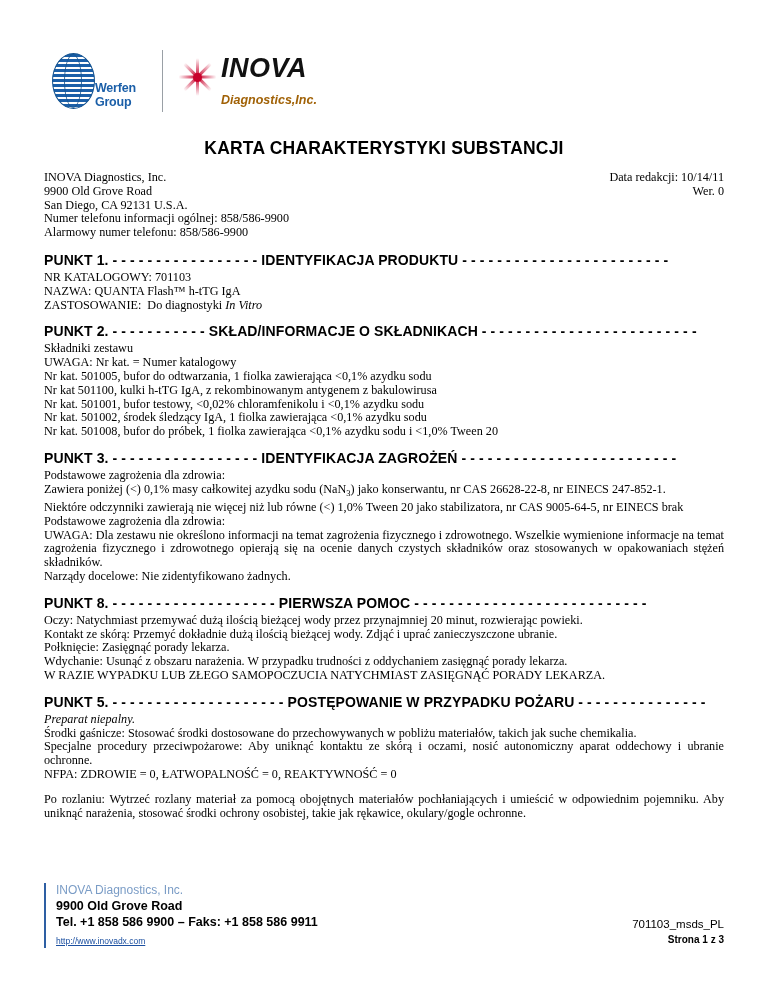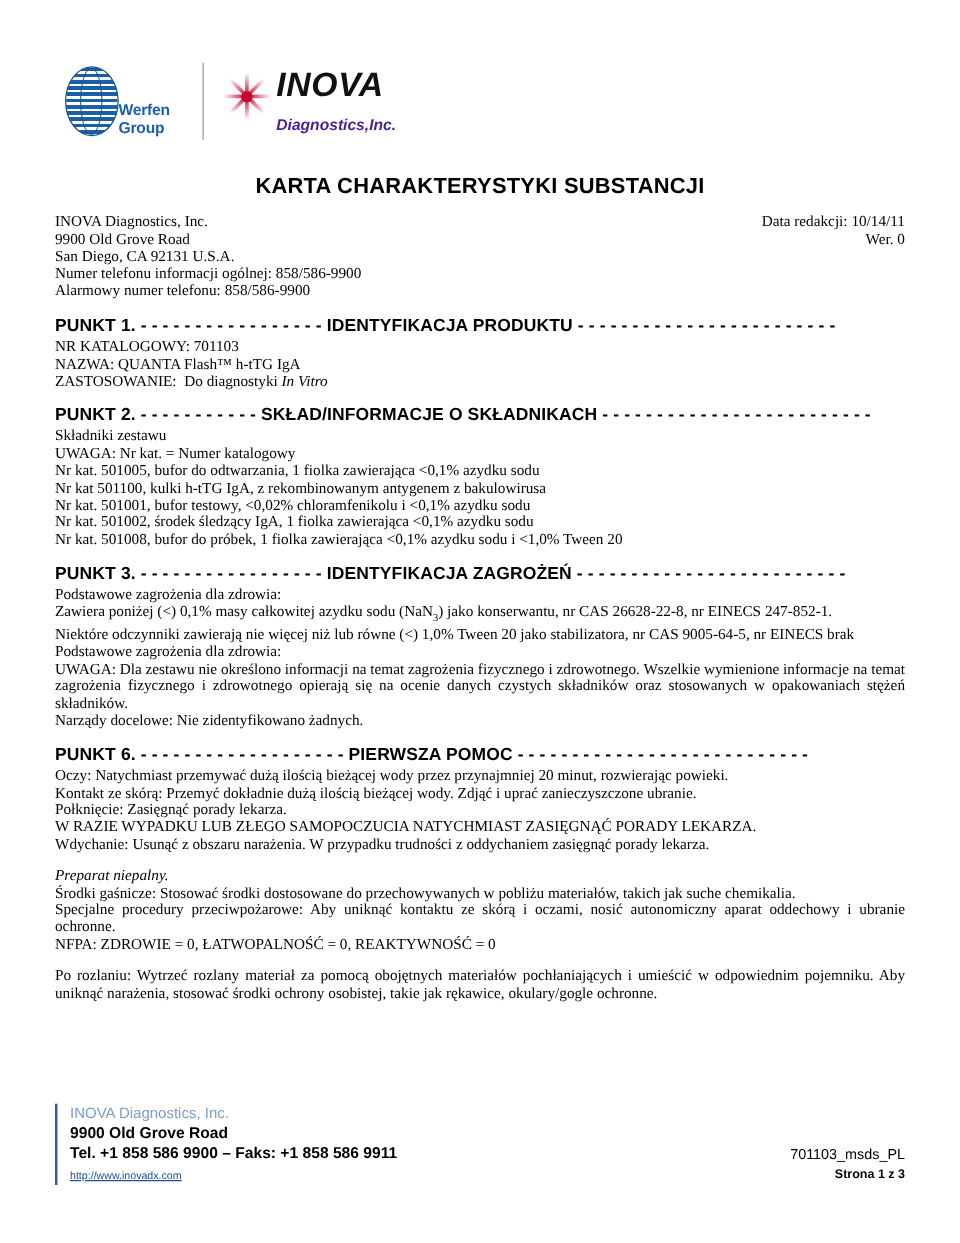--- a/index.html
+++ b/index.html
@@ -119,21 +119,21 @@
     font-family: "Liberation Sans", sans-serif;
     font-size: 27px;
     font-weight: bold;
     letter-spacing: 0.5px;
     color: #111111;
   }
   .inova-sub {
     font-family: "Liberation Sans", sans-serif;
     font-size: 12.5px;
     font-weight: bold;
-    color: #4c1d95;
+    color: #a16207;
     margin-top: 12px;
   }
 
   
   .doc-title {
     text-align: center;
     font-family: "Liberation Sans", sans-serif;
     font-size: 17.5px;
     font-weight: bold;
     letter-spacing: 0.2px;
@@ -283,29 +283,30 @@
     <div class="section-head">PUNKT 3. - - - - - - - - - - - - - - - - - IDENTYFIKACJA ZAGROŻEŃ - - - - - - - - - - - - - - - - - - - - - - - - -</div>
     <div class="body-line">Podstawowe zagrożenia dla zdrowia:</div>
     <div class="just">Zawiera poniżej (&lt;) 0,1% masy całkowitej azydku sodu (NaN<sub>3</sub>) jako konserwantu, nr CAS 26628-22-8, nr EINECS 247-852-1.</div>
     <div class="just">Niektóre odczynniki zawierają nie więcej niż lub równe (&lt;) 1,0% Tween 20 jako stabilizatora, nr CAS 9005-64-5, nr EINECS brak</div>
     <div class="body-line">Podstawowe zagrożenia dla zdrowia:</div>
     <div class="just">UWAGA:  Dla zestawu nie określono informacji na temat zagrożenia fizycznego i zdrowotnego.  Wszelkie wymienione informacje na temat zagrożenia fizycznego i zdrowotnego opierają się na ocenie danych czystych składników oraz stosowanych w opakowaniach stężeń składników.</div>
     <div class="body-line">Narządy docelowe:  Nie zidentyfikowano żadnych.</div>
   </div>
 
   <div class="section">
-    <div class="section-head">PUNKT 6. - - - - - - - - - - - - - - - - - - - PIERWSZA POMOC - - - - - - - - - - - - - - - - - - - - - - - - - - -</div>
+    <div class="section-head">PUNKT 8. - - - - - - - - - - - - - - - - - - - PIERWSZA POMOC - - - - - - - - - - - - - - - - - - - - - - - - - - -</div>
     <div class="body-line">Oczy:  Natychmiast przemywać dużą ilością bieżącej wody przez przynajmniej 20 minut, rozwierając powieki.</div>
     <div class="body-line">Kontakt ze skórą:  Przemyć dokładnie dużą ilością bieżącej wody.  Zdjąć i uprać zanieczyszczone ubranie.</div>
     <div class="body-line">Połknięcie:  Zasięgnąć porady lekarza.</div>
+    <div class="body-line">Wdychanie:  Usunąć z obszaru narażenia.  W przypadku trudności z oddychaniem zasięgnąć porady lekarza.</div>
     <div class="body-line">W RAZIE WYPADKU LUB ZŁEGO SAMOPOCZUCIA NATYCHMIAST ZASIĘGNĄĆ PORADY LEKARZA.</div>
-    <div class="body-line">Wdychanie:  Usunąć z obszaru narażenia.  W przypadku trudności z oddychaniem zasięgnąć porady lekarza.</div>
-  </div>
-
-  <div class="section">
+  </div>
+
+  <div class="section">
+    <div class="section-head">PUNKT 5. - - - - - - - - - - - - - - - - - - - - POSTĘPOWANIE W PRZYPADKU POŻARU - - - - - - - - - - - - - - -</div>
     <div class="body-line it">Preparat niepalny.</div>
     <div class="body-line">Środki gaśnicze:  Stosować środki dostosowane do przechowywanych w pobliżu materiałów, takich jak suche chemikalia.</div>
     <div class="just">Specjalne procedury przeciwpożarowe:  Aby uniknąć kontaktu ze skórą i oczami, nosić autonomiczny aparat oddechowy i ubranie ochronne.</div>
     <div class="body-line">NFPA:  ZDROWIE = 0, ŁATWOPALNOŚĆ = 0, REAKTYWNOŚĆ = 0</div>
   </div>
 
   <div class="section">
     <div class="just">Po rozlaniu:   Wytrzeć rozlany materiał za pomocą obojętnych materiałów pochłaniających i umieścić w odpowiednim pojemniku.  Aby uniknąć narażenia, stosować środki ochrony osobistej, takie jak rękawice, okulary/gogle ochronne.</div>
   </div>
 

